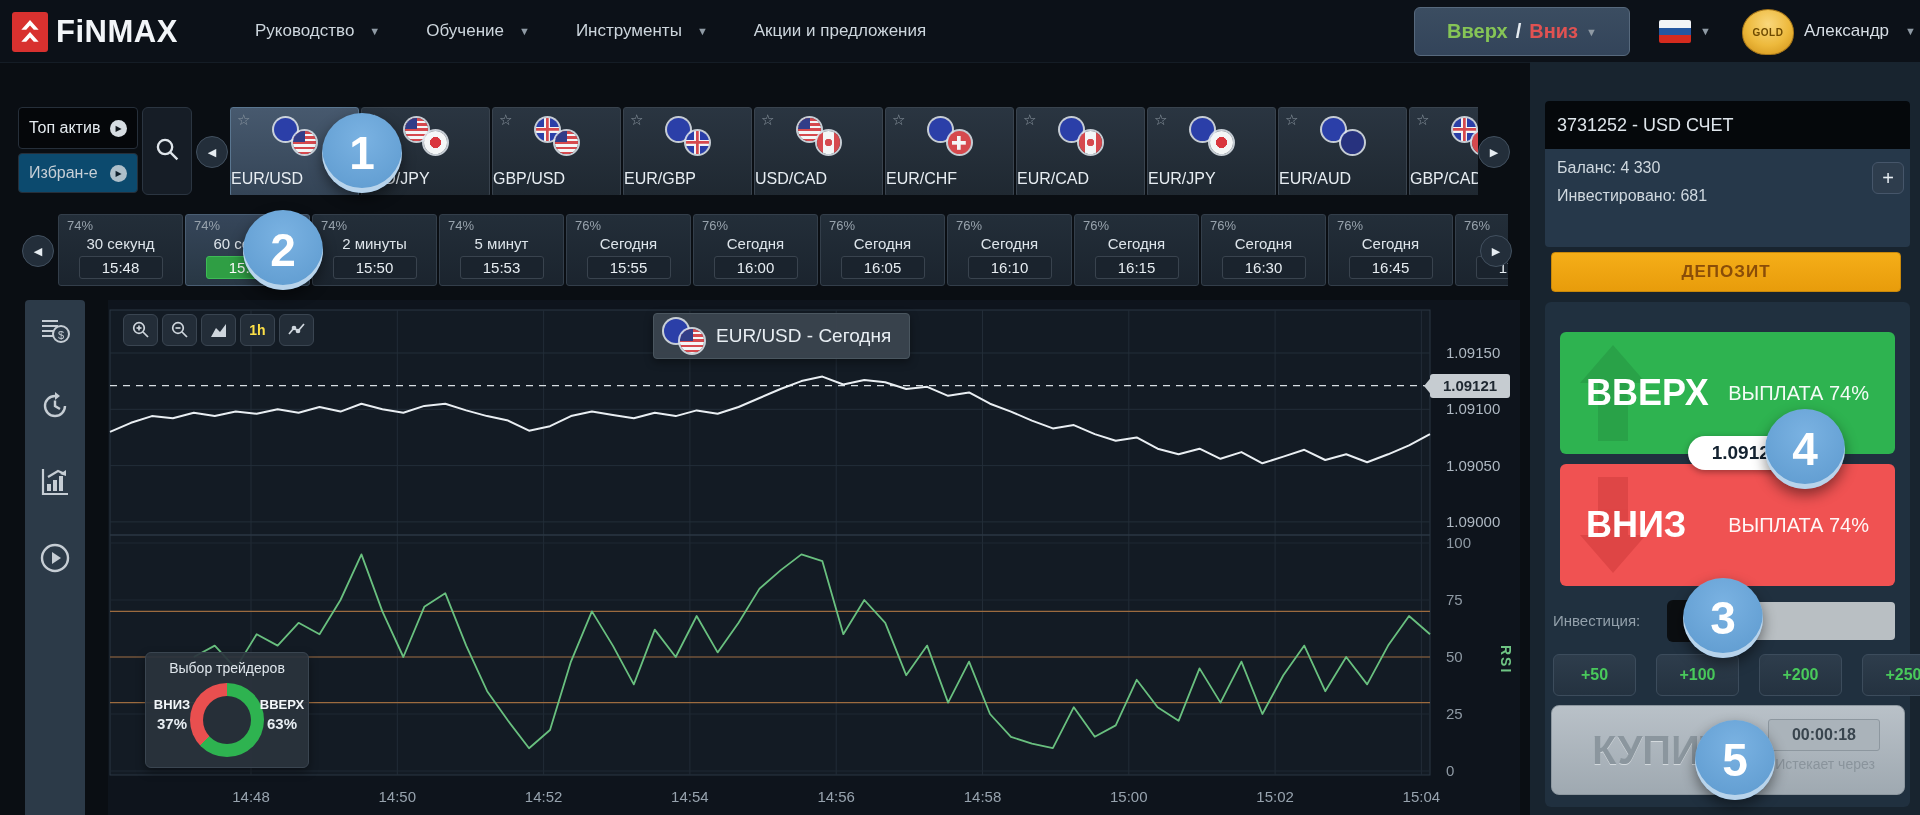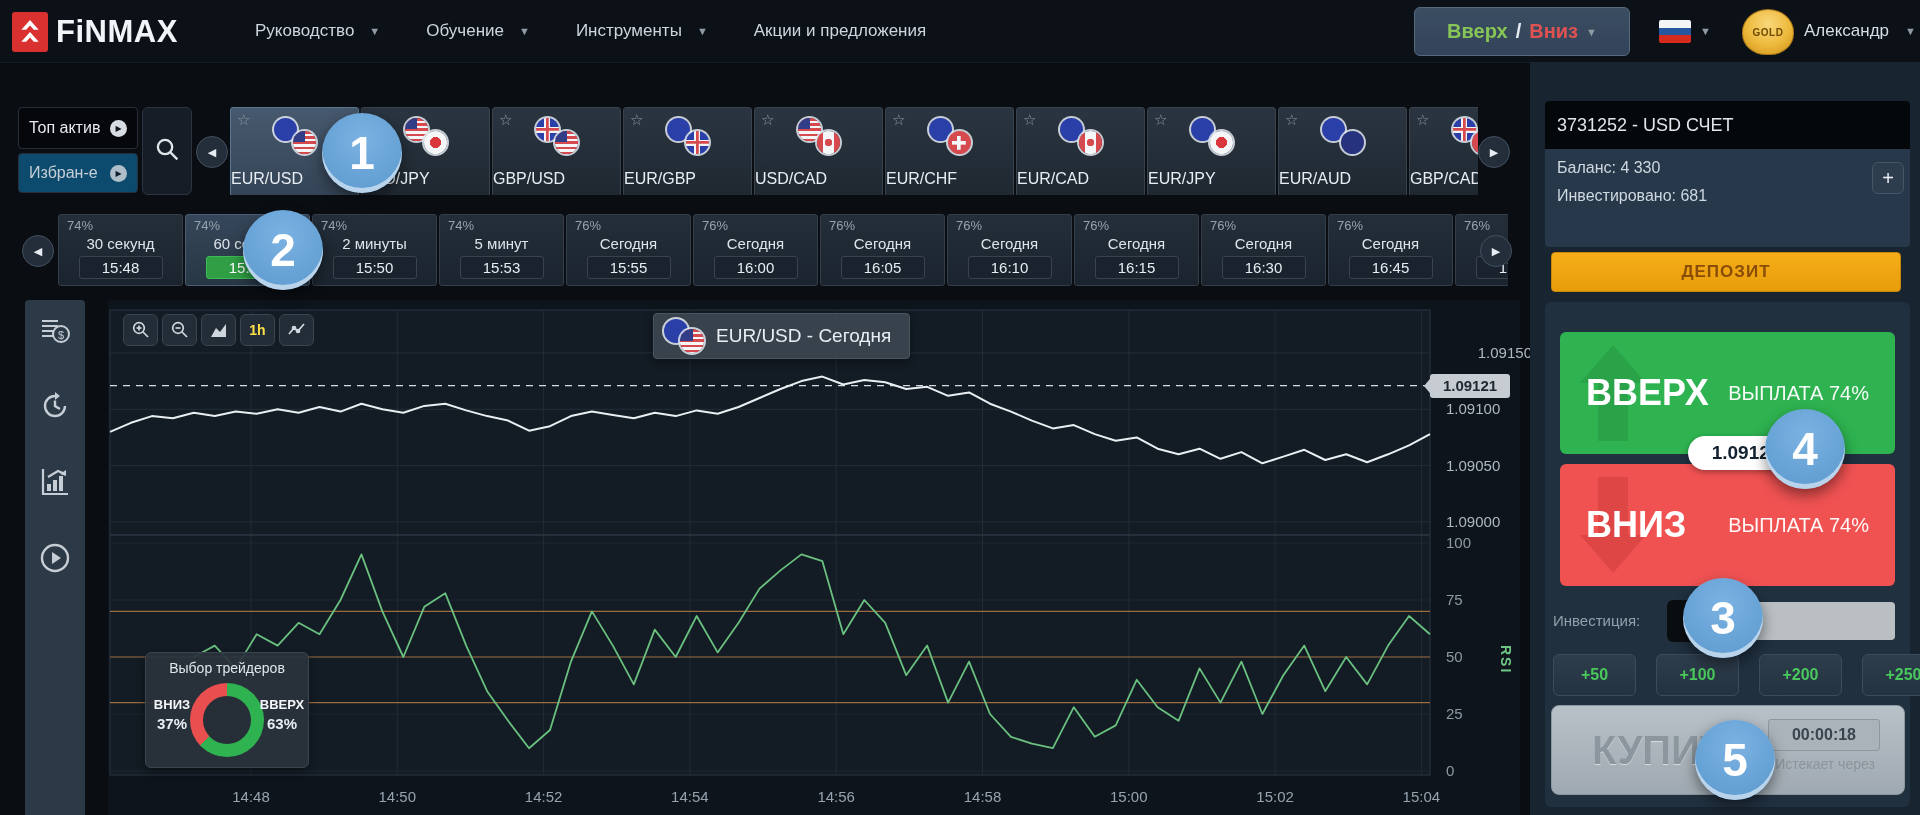--- a/index.html
+++ b/index.html
@@ -455,21 +455,21 @@
         </div>
       </div>
     <div class="abs chart-tooltip">
       <span class="flag-pair2">
         <span class="flag back f-eur"></span>
         <span class="flag front f-usd"></span>
       </span>
       <span class="tooltip-text">EUR/USD - Сегодня</span>
     </div>
     <div id="axis-labels">
-        <div class="axis-label" style="top: 44px; text-align: right;">1.09150</div>
+        <div class="axis-label" style="top: 44px;">1.09150</div>
         <div class="axis-label" style="top: 100.3px;">1.09100</div>
         <div class="axis-label" style="top: 156.6px;">1.09050</div>
         <div class="axis-label" style="top: 212.9px;">1.09000</div>
         <div class="axis-label rsi-tick" style="top: 234px;">100</div>
         <div class="axis-label rsi-tick" style="top: 291px;">75</div>
         <div class="axis-label rsi-tick" style="top: 348px;">50</div>
         <div class="axis-label rsi-tick" style="top: 405px;">25</div>
         <div class="axis-label rsi-tick" style="top: 462px;">0</div>
       </div>
     <div class="price-tag" id="price-tag" style="top: 73.654px;">1.09121</div>

